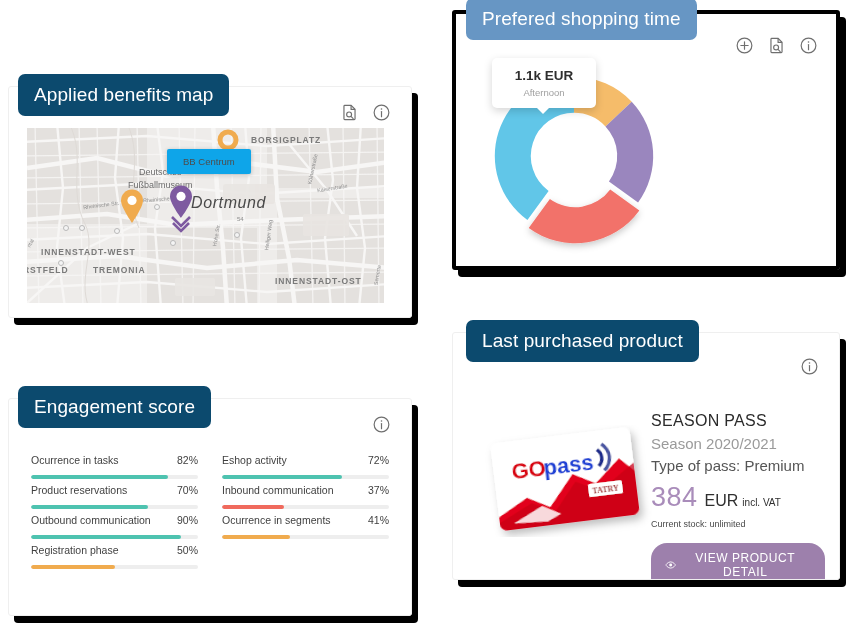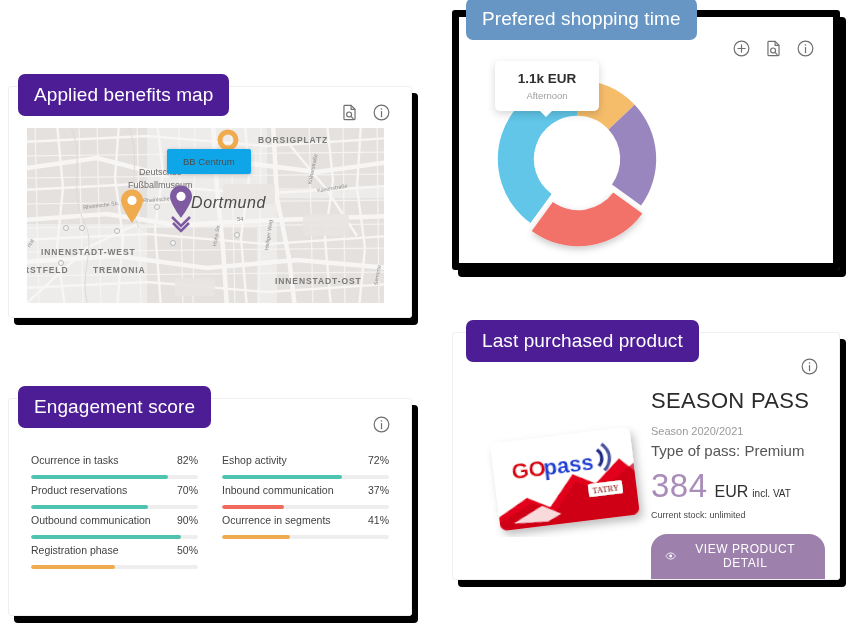--- a/index.html
+++ b/index.html
@@ -25,21 +25,21 @@
     position: absolute;
     border-radius: 7px;
     color: #ffffff;
     font-size: 19px;
     line-height: 1;
     padding: 11px 16px 12px 16px;
     white-space: nowrap;
     letter-spacing: .1px;
     z-index: 30;
   }
-  .pill.purple { background: #4c1d95; }
+  .pill.purple { background: #0c4a6e; }
   .pill.blue   { background: #6796c4; }
 
   
   .icon-row { position: absolute; display: flex; gap: 13px; align-items: center; z-index: 20; }
   .ic { width: 19px; height: 19px; display: block; }
   .ic svg { display: block; width: 100%; height: 100%; }
 
   
   #map-card { left: 8px; top: 86px; width: 404px; height: 232px; }
   #map-card .card-inner { border: 1px solid #efefef; }
@@ -73,21 +73,21 @@
   }
   .metric { padding-bottom: 5px; }
   .metric-top { display: flex; justify-content: space-between; align-items: baseline; }
   .metric-name { font-size: 10.5px; color: #3f3f3f; }
   .metric-val  { font-size: 10.5px; color: #3f3f3f; }
   .bar-track { margin-top: 9px; height: 4px; border-radius: 3px; background: #eeeeee; overflow: hidden; }
   .bar-fill  { height: 100%; border-radius: 3px; }
 
   
   #donut-card { left: 452px; top: 10px; width: 388px; height: 260px; }
-  #donut-card .card-inner { border: 7px solid #000000; }
+  #donut-card .card-inner { border: 4px solid #000000; }
   .donut-wrap { position: absolute; left: 28px; top: 52px; width: 180px; height: 180px; }
   .donut-wrap svg { display:block; width:100%; height:100%; overflow: visible; }
   .donut-tip {
     position: absolute; left: 36px; top: 44px; width: 104px;
     background: #ffffff; border-radius: 5px; padding: 10px 6px 10px 6px;
     box-shadow: 0 3px 9px rgba(0,0,0,.17); text-align: center; z-index: 15;
   }
   .donut-tip .t1 { font-size: 13.5px; font-weight: 700; color: #2e2e2e; }
   .donut-tip .t2 { font-size: 9.5px; color: #a0a0a0; margin-top: 4px; }
   .donut-tip:after {
@@ -99,25 +99,25 @@
   .legend-item { margin-bottom: 14px; }
   .legend-text { font-size: 14.5px; color: #333333; white-space: nowrap; display:block; padding-bottom: 4px; }
   .legend-rule { height: 1.6px; border-radius: 2px; }
 
   
   #prod-card { left: 452px; top: 332px; width: 388px; height: 248px; }
   #prod-card .card-inner { border: 1px solid #efefef; }
   .prod-img { position: absolute; left: 32px; top: 92px; width: 168px; height: 112px; }
   .prod-img svg { display:block; width:100%; height:100%; }
   .prod-right { position: absolute; left: 198px; top: 55px; right: 14px; }
-  .prod-title { font-size: 22px; color: #2b2b2b; letter-spacing: .3px; }
-  .prod-sub { font-size: 11px; color: #9a9a9a; margin-top: 11px; }
+  .prod-title { font-size: 16px; color: #2b2b2b; letter-spacing: .3px; margin-top: 24px; }
+  .prod-sub { font-size: 15px; color: #9a9a9a; margin-top: 5px; }
   .prod-sub2 { font-size: 15px; color: #555555; margin-top: 5px; }
   .price-row { margin-top: 10px; display: flex; align-items: baseline; }
-  .price-num { font-size: 33px; color: #a98cba; line-height: 1; letter-spacing: .5px; }
+  .price-num { font-size: 27px; color: #a98cba; line-height: 1; letter-spacing: .5px; }
   .price-cur { font-size: 16px; color: #2f2f2f; margin-left: 7px; }
   .price-vat { font-size: 10px; color: #2f2f2f; margin-left: 4px; }
   .stock { font-size: 9px; color: #4a4a4a; margin-top: 8px; }
   .detail-btn {
     margin-top: 14px; display: inline-flex; align-items: center; gap: 9px;
     background: #9d80ac; color: #ffffff; border: none; cursor: pointer;
     border-radius: 16px; padding: 8px 20px 24px 14px;
     font-size: 12px; letter-spacing: .55px; font-family: "Liberation Sans", sans-serif;
   }
   .eye-wrap { width: 14px; height: 14px; display:block; }
@@ -206,21 +206,21 @@
           <g fill="#e8e5e2" opacity=".9">
             <rect x="196" y="56" width="52" height="20" rx="3"></rect>
             <rect x="148" y="150" width="40" height="18" rx="2"></rect>
             <rect x="276" y="86" width="46" height="22" rx="2"></rect>
           </g>
         </svg>
 
         <span class="map-city" style="left:164px; top:66px;">Dortmund</span>
         <span class="map-label soft" style="left:112px; top:39px;">Deutsches</span>
         <span class="map-label soft" style="left:101px; top:52px;">Fußballmuseum</span>
-        <span class="map-label" style="left:231px; top:7px;">BORSIGPLATZ</span>
+        <span class="map-label" style="left:224px; top:7px;">BORSIGPLATZ</span>
         <span class="map-label" style="left:14px; top:119px;">INNENSTADT-WEST</span>
         <span class="map-label" style="left:66px; top:137px;">TREMONIA</span>
         <span class="map-label" style="left:248px; top:148px;">INNENSTADT-OST</span>
         <span class="map-label" style="left:-4px; top:137px;">RSTFELD</span>
 
         <span class="street" style="left:56px; top:74px; transform:rotate(-7deg);">Rheinische Str.</span>
         <span class="street" style="left:116px; top:68px; transform:rotate(-5deg);">Rheinische Str.</span>
         <span class="street" style="left:178px; top:104px; transform:rotate(-80deg);">Hohe Str.</span>
         <span class="street" style="left:290px; top:57px; transform:rotate(-9deg);">Kaiserstraße</span>
         <span class="street" style="left:226px; top:104px; transform:rotate(-82deg);">Heiliger Weg</span>

